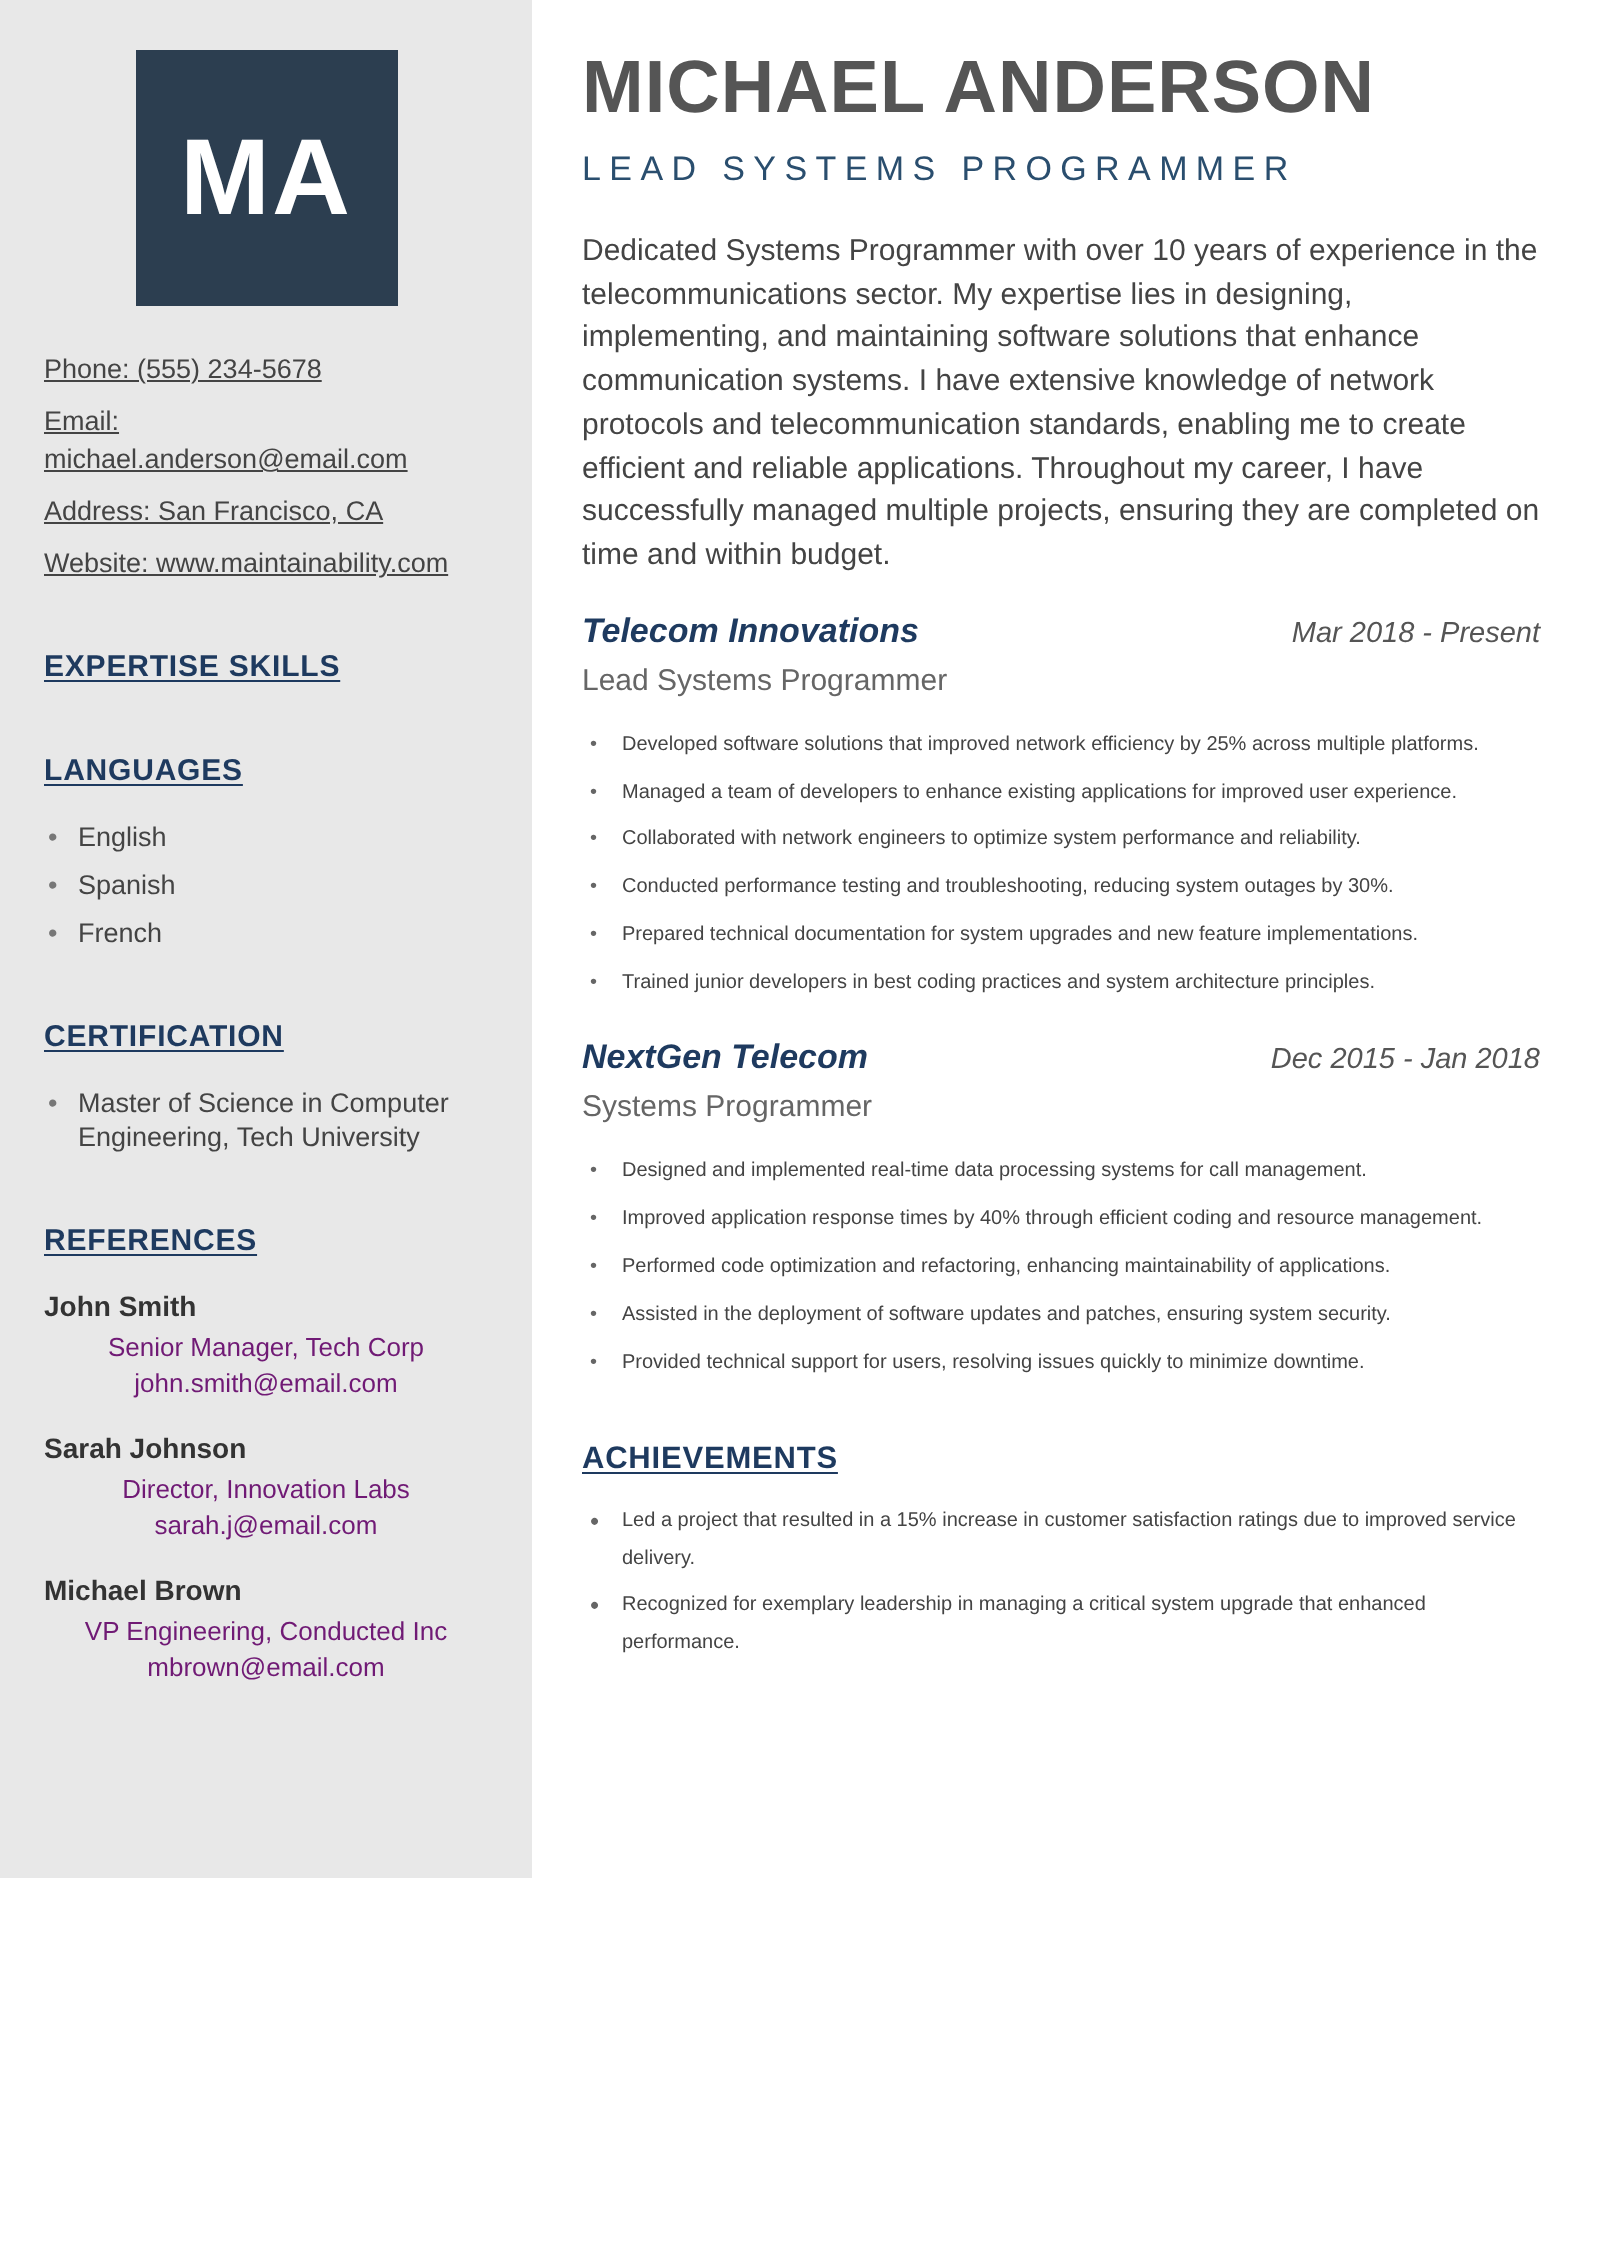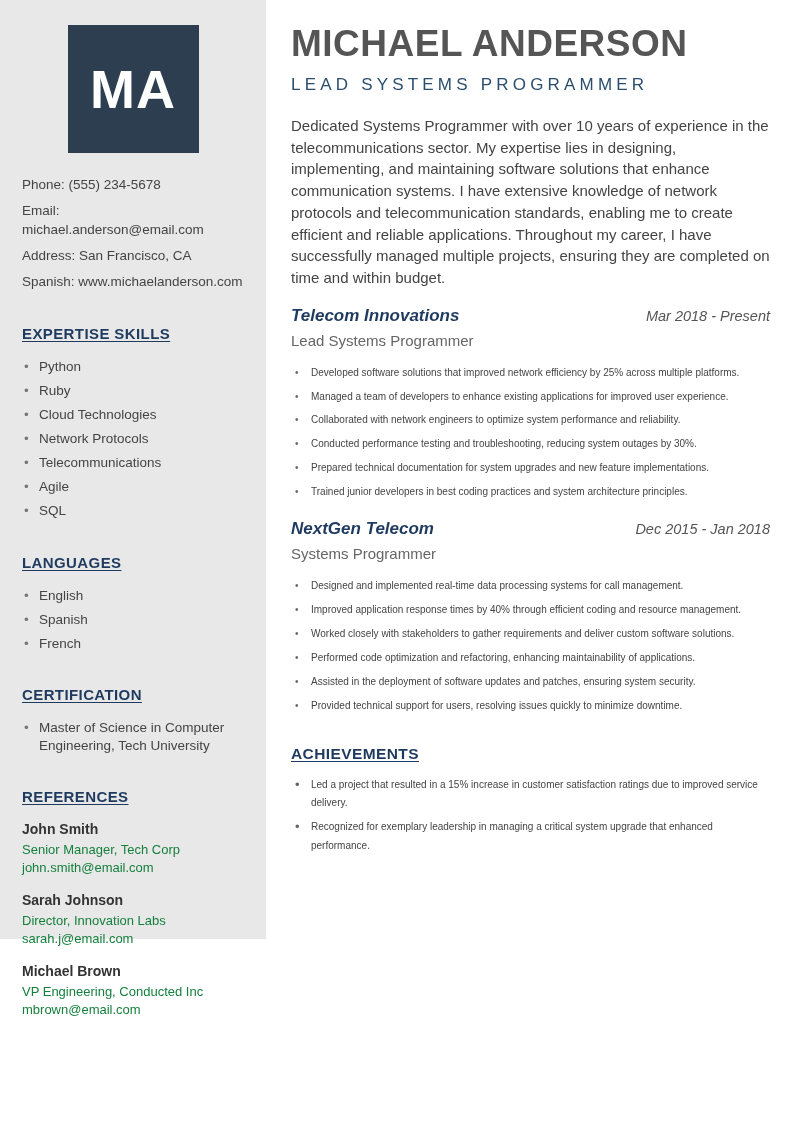--- a/index.html
+++ b/index.html
@@ -10,36 +10,36 @@
   
   .sidebar {
     width: 266px; flex-shrink: 0; background: #e8e8e8;
     padding: 25px 22px 20px 22px;
   }
   .avatar {
     width: 131px; height: 128px; background: #2c3e50; margin: 0 auto;
     display: flex; align-items: center; justify-content: center;
   }
   .avatar span { color: #fff; font-size: 54px; font-weight: bold; letter-spacing: 1px; }
-  .contact { margin-top: 22px; }
+  .contact { margin-top: 22px; text-decoration: underline; }
   .contact-line { font-size: 13.5px; color: #444; line-height: 19px; margin-bottom: 7px; }
   .side-heading {
     color: #1e3a5f; font-size: 15px; font-weight: bold; letter-spacing: 0.4px;
     text-decoration: underline; text-underline-offset: 2px;
     margin-top: 33px; line-height: 19px;
   }
   .side-list { list-style: none; margin-top: 15px; }
   .side-list li {
     font-size: 13.5px; color: #444; line-height: 17.5px; margin-bottom: 6.5px;
     padding-left: 17px; position: relative;
   }
   .side-list li::before { content: "\2022"; position: absolute; left: 2px; color: #777; }
   .ref { margin-top: 14px; }
   .ref-name { font-size: 14px; font-weight: bold; color: #333; line-height: 19px; margin-bottom: 2px; }
-  .ref-detail { font-size: 13px; color: #15803d; line-height: 18px; }
+  .ref-detail { font-size: 13px; color: #701a75; line-height: 18px; text-align: center; }
 
   
   .main { flex: 1; padding: 25px 30px 0 25px; background: #fff; }
   .name { font-size: 37px; font-weight: bold; color: #555; letter-spacing: 0.5px; line-height: 1.0; }
   .title { margin-top: 13px; font-size: 17px; font-weight: normal; color: #2a4e6e; letter-spacing: 4.2px; line-height: 20px; }
   .summary { margin-top: 20px; font-size: 15px; color: #444; line-height: 21.7px; }
   .main-heading {
     color: #1e3a5f; font-size: 15.5px; font-weight: bold; letter-spacing: 0.4px;
     text-decoration: underline; text-underline-offset: 2px;
     margin-top: 28px; line-height: 19px;
@@ -64,34 +64,25 @@
 
   <aside class="sidebar">
     <div class="avatar">
       <span>MA</span>
     </div>
 
     <div class="contact">
       <div class="contact-line">Phone: (555) 234-5678</div>
       <div class="contact-line">Email: michael.anderson@email.com</div>
       <div class="contact-line">Address: San Francisco, CA</div>
-      <div class="contact-line">Spanish: www.michaelanderson.com</div>
+      <div class="contact-line">Website: www.maintainability.com</div>
     </div>
 
     <section>
       <h3 class="side-heading">EXPERTISE SKILLS</h3>
-      <ul class="side-list">
-        <li>Python</li>
-        <li>Ruby</li>
-        <li>Cloud Technologies</li>
-        <li>Network Protocols</li>
-        <li>Telecommunications</li>
-        <li>Agile</li>
-        <li>SQL</li>
-      </ul>
     </section>
 
     <section>
       <h3 class="side-heading">LANGUAGES</h3>
       <ul class="side-list">
         <li>English</li>
         <li>Spanish</li>
         <li>French</li>
       </ul>
     </section>
@@ -147,21 +138,20 @@
 
     <section class="job">
       <div class="job-header">
         <span class="company">NextGen Telecom</span>
         <span class="dates">Dec 2015 - Jan 2018</span>
       </div>
       <div class="role">Systems Programmer</div>
       <ul class="main-list">
         <li>Designed and implemented real-time data processing systems for call management.</li>
         <li>Improved application response times by 40% through efficient coding and resource management.</li>
-        <li>Worked closely with stakeholders to gather requirements and deliver custom software solutions.</li>
         <li>Performed code optimization and refactoring, enhancing maintainability of applications.</li>
         <li>Assisted in the deployment of software updates and patches, ensuring system security.</li>
         <li>Provided technical support for users, resolving issues quickly to minimize downtime.</li>
       </ul>
     </section>
 
     <h3 class="main-heading">ACHIEVEMENTS</h3>
     <ul class="main-list ach-list">
       <li>Led a project that resulted in a 15% increase in customer satisfaction ratings due to improved service delivery.</li>
       <li>Recognized for exemplary leadership in managing a critical system upgrade that enhanced performance.</li>

